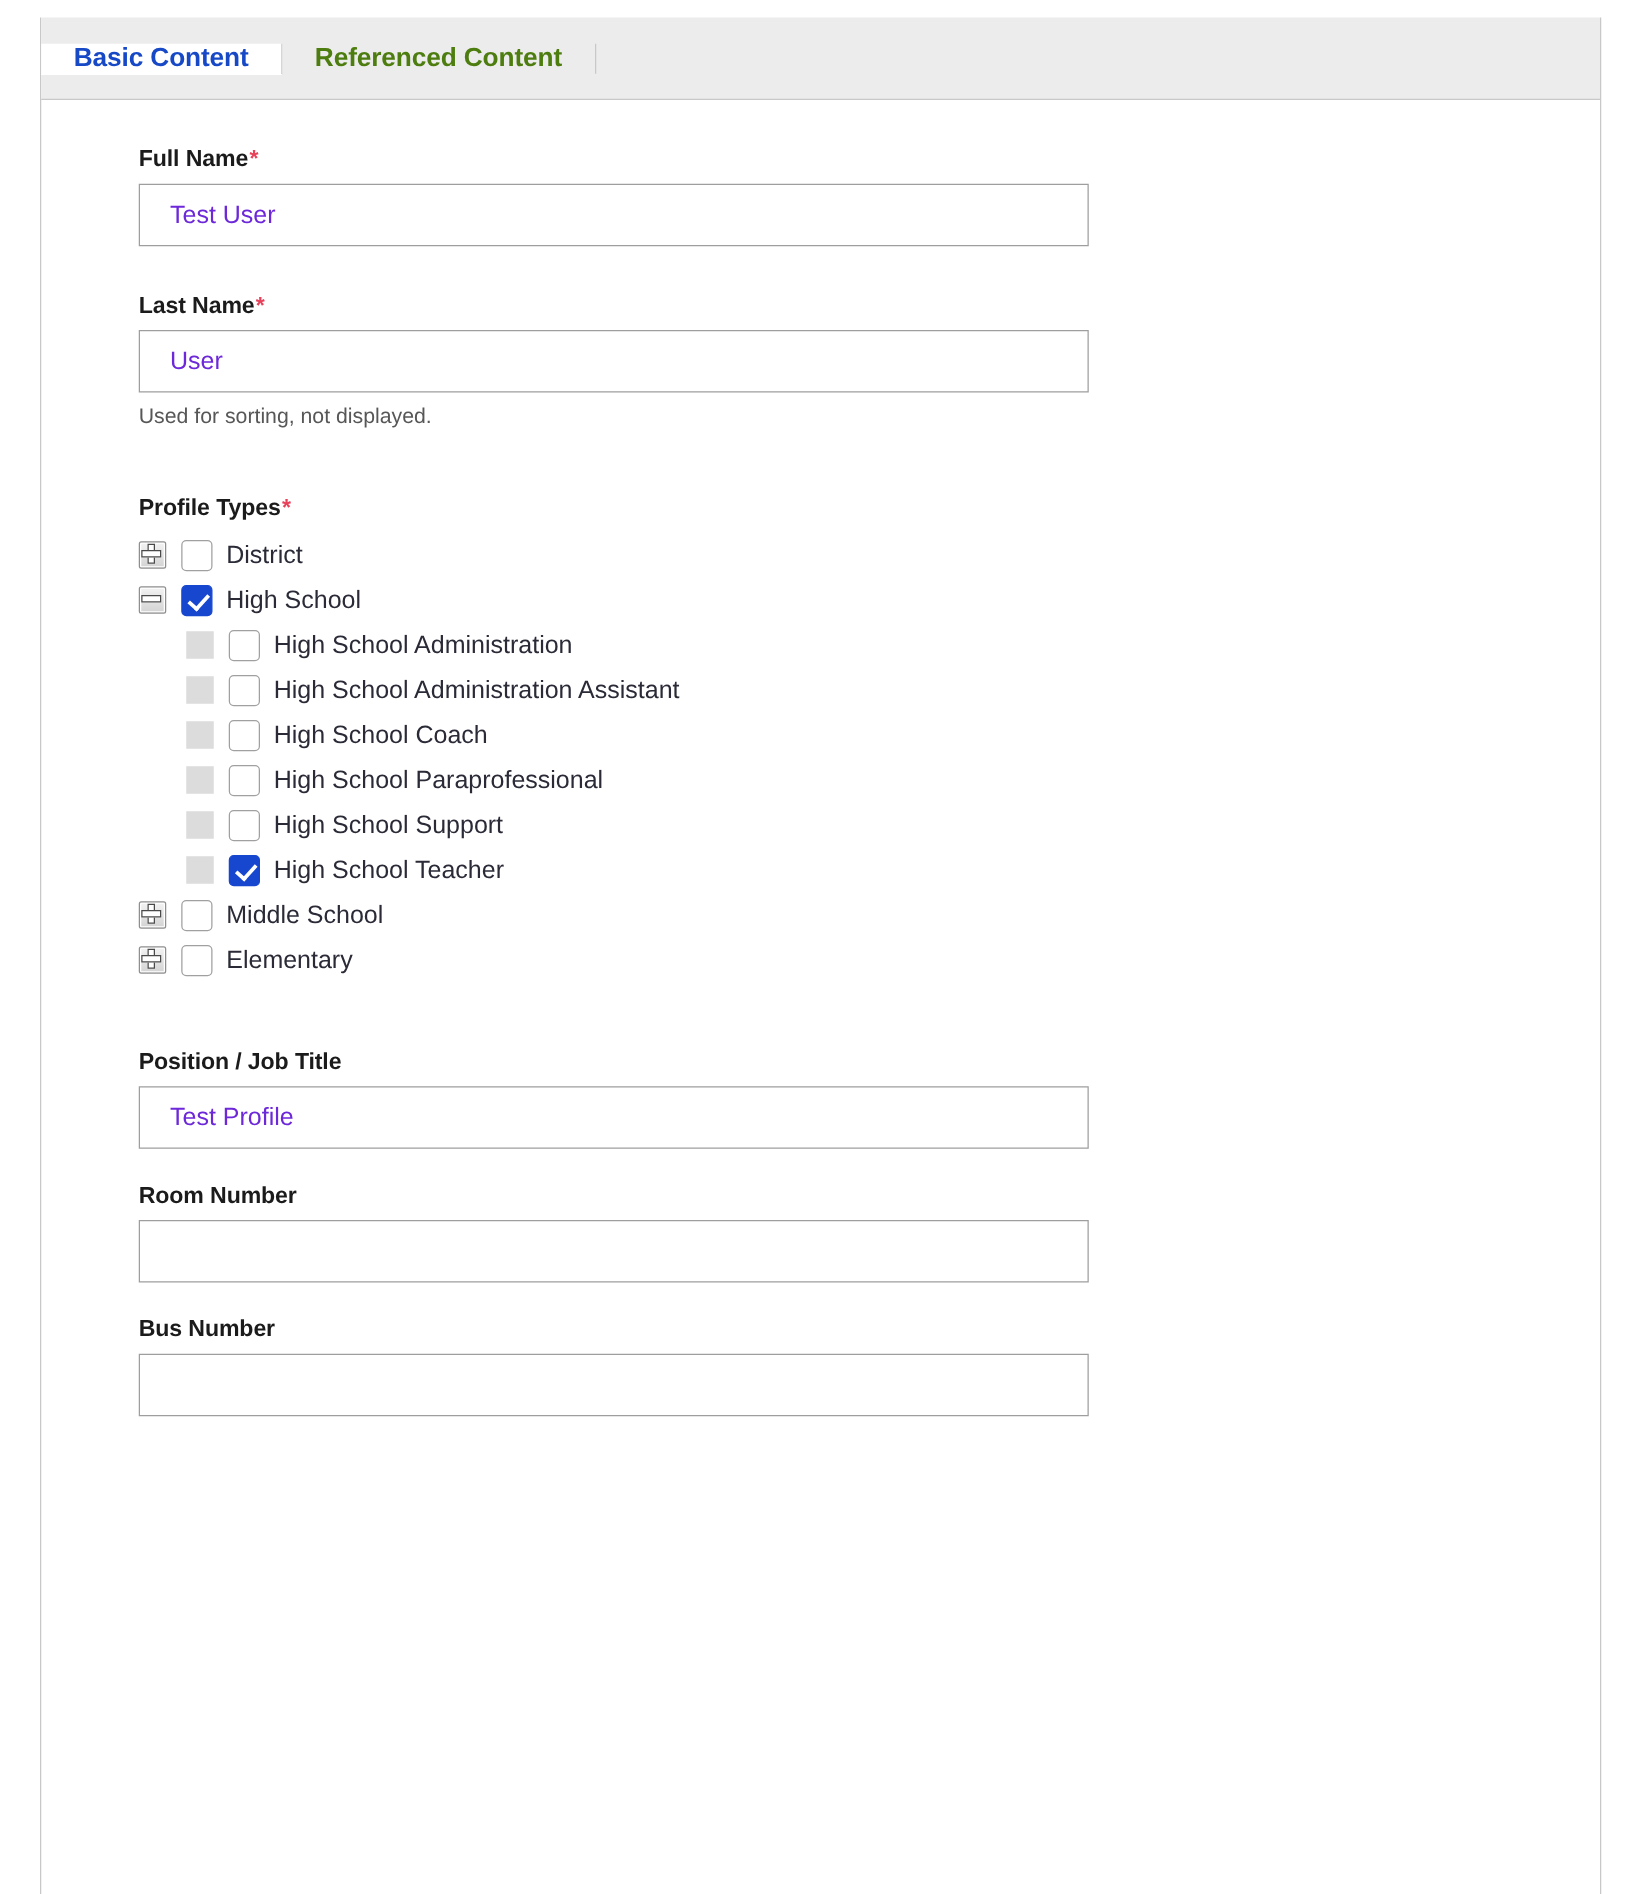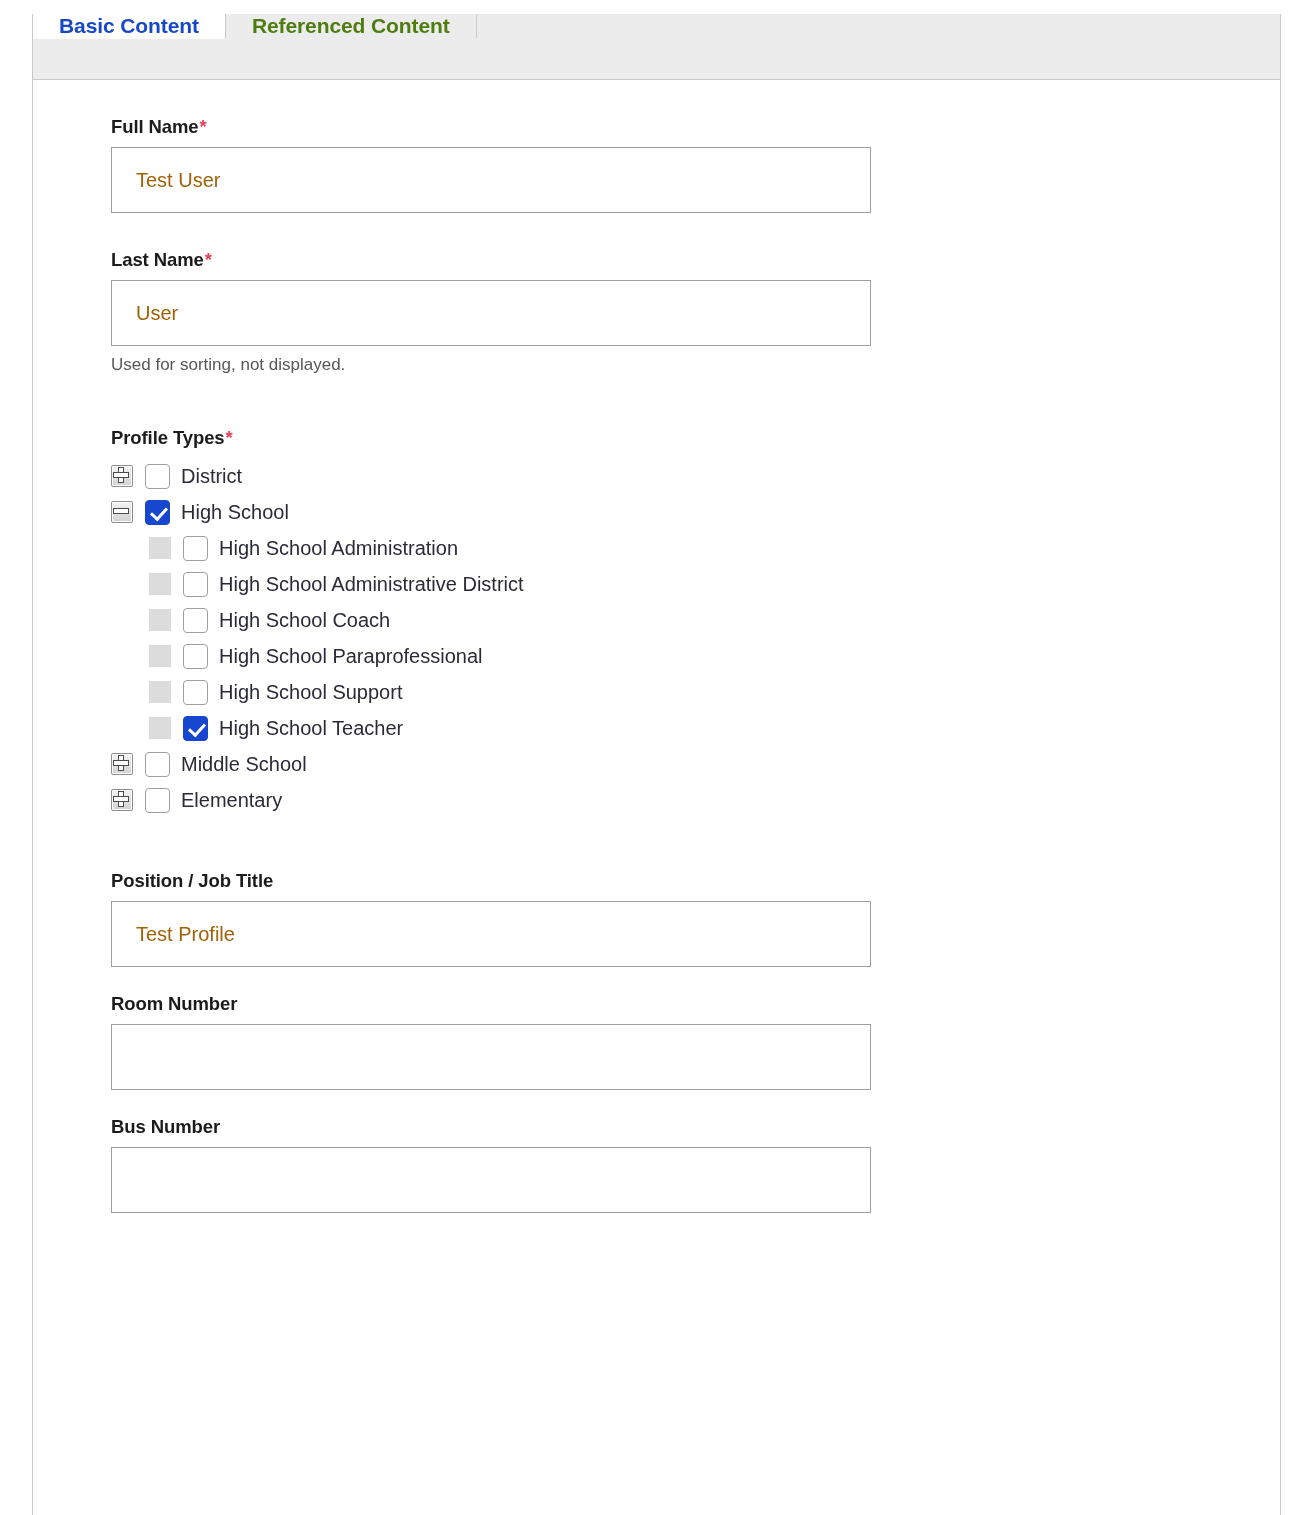--- a/index.html
+++ b/index.html
@@ -28,21 +28,21 @@
     background: #ffffff;
   }
 
   
   .tabstrip {
     position: relative;
     height: 66px;
     background: #ececec;
     border-bottom: 1px solid #c8c8c8;
     display: flex;
-    align-items: flex-start;
+    align-items: center;
   }
   .tab {
     display: flex;
     align-items: center;
     justify-content: center;
     padding: 0 26px;
     font-size: 21px;
     font-weight: bold;
     color: #4d7c0f;
     letter-spacing: -0.1px;
@@ -77,26 +77,26 @@
     margin-bottom: 9px;
     letter-spacing: -0.1px;
   }
   .req {
     color: #e8415a;
     font-weight: bold;
     margin-left: 1px;
   }
   .text-input {
     width: 760px;
-    height: 66px;
+    height: 50px;
     border: 1px solid #9e9e9e;
     background: #ffffff;
     font-family: "Liberation Sans", sans-serif;
     font-size: 20px;
-    color: #a16207;
+    color: #6d28d9;
     padding: 0 0 0 24px;
     border-radius: 0;
     outline: none;
     display: block;
   }
   .text-input::placeholder { color: #9b9b9b; }
   .helper {
     font-size: 17px;
     color: #575757;
     margin-top: 9px;
@@ -248,21 +248,21 @@
             <span class="tree-label">High School</span>
           </div>
           <div class="tree-row child">
             <span class="expander blank"></span>
             <span class="cbx"></span>
             <span class="tree-label">High School Administration</span>
           </div>
           <div class="tree-row child">
             <span class="expander blank"></span>
             <span class="cbx"></span>
-            <span class="tree-label">High School Administrative District</span>
+            <span class="tree-label">High School Administration Assistant</span>
           </div>
           <div class="tree-row child">
             <span class="expander blank"></span>
             <span class="cbx"></span>
             <span class="tree-label">High School Coach</span>
           </div>
           <div class="tree-row child">
             <span class="expander blank"></span>
             <span class="cbx"></span>
             <span class="tree-label">High School Paraprofessional</span>

